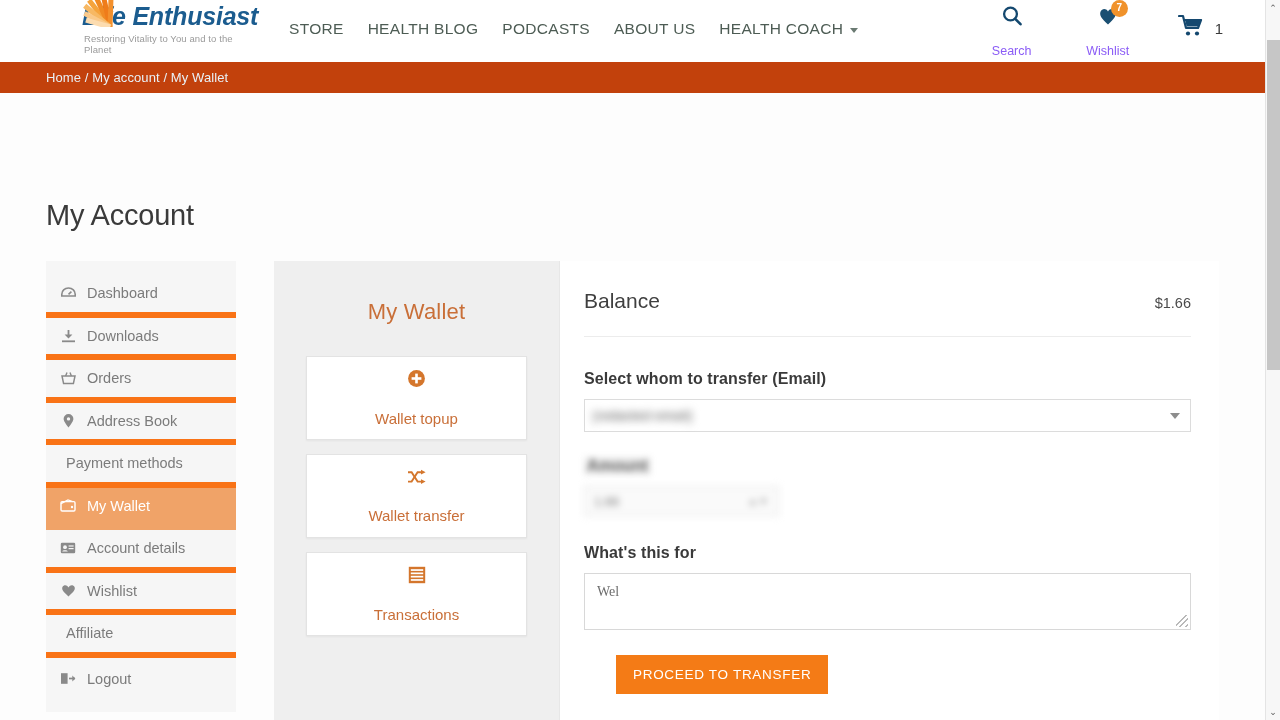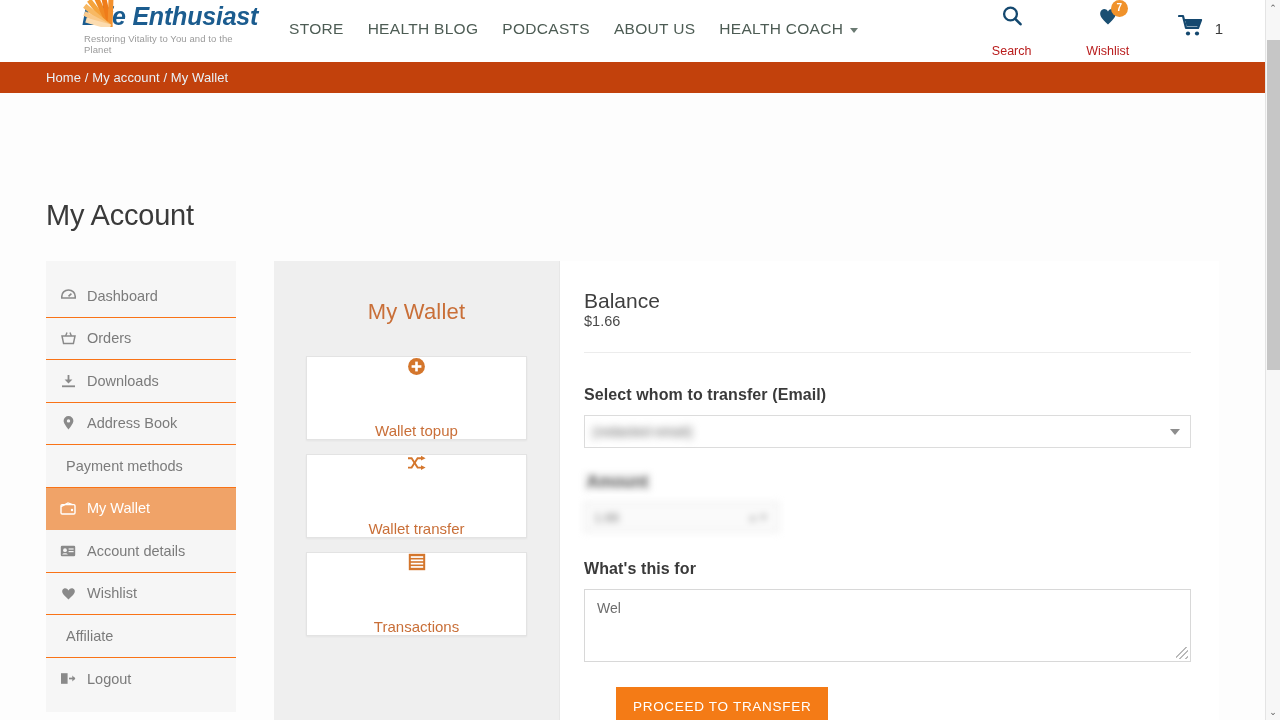--- a/index.html
+++ b/index.html
@@ -105,21 +105,21 @@
   .action {
     display: flex;
     flex-direction: column;
     align-items: center;
     cursor: pointer;
     position: relative;
     width: 52px;
   }
   .action-label {
     font-size: 12.5px;
-    color: #b91c1c;
+    color: #8b5cf6;
     margin-top: 13px;
   }
   .badge {
     position: absolute;
     top: -5px;
     left: 29px;
     background: #f0922b;
     color: #ffffff;
     font-size: 10px;
     font-weight: bold;
@@ -185,21 +185,21 @@
     height: 451px;
   }
   .side-item {
     display: flex;
     align-items: center;
     gap: 11px;
     height: 42.5px;
     padding: 0 14px;
     font-size: 14.5px;
     color: #7b7b7b;
-    border-bottom: 1px solid #f97316;
+    border-bottom: 6px solid #f97316;
     cursor: pointer;
     background: #f6f6f6;
   }
   .side-item:last-child { border-bottom: none; }
   .side-item.active {
     background: #f0a368;
     color: #ffffff;
     border-bottom-color: #f0a368;
   }
   .side-item.noicon { padding-left: 20px; }
@@ -229,21 +229,21 @@
     letter-spacing: 0.2px;
   }
   .wallet-card {
     background: #ffffff;
     border: 1px solid #e3e3e3;
     height: 84px;
     margin-bottom: 14px;
     display: flex;
     flex-direction: column;
     align-items: center;
-    justify-content: space-between;
+    justify-content: center;
     gap: 22px;
     cursor: pointer;
     box-shadow: 0 1px 2px rgba(0,0,0,0.05);
   }
   .wallet-card-label {
     color: #c96f38;
     font-size: 15px;
   }
   .wallet-ico { color: #d4762c; line-height: 0; }
 
@@ -254,21 +254,20 @@
     border-left: 1px solid #e7e7e7;
     padding: 28px 28px 0 24px;
     height: 488px;
   }
   .balance-row {
     display: flex;
     align-items: baseline;
     justify-content: space-between;
     padding-bottom: 23px;
     border-bottom: 1px solid #ececec;
-    flex-direction: column;
   }
   .balance-label {
     font-size: 21px;
     color: #3f3f3f;
     font-weight: normal;
   }
   .balance-amount {
     font-size: 14.5px;
     color: #4a4a4a;
   }
@@ -330,30 +329,30 @@
     margin-bottom: 28px;
     filter: blur(3.5px);
     background: #fafafa;
     cursor: text;
   }
   .amount-value { font-size: 13px; color: #7a7a7a; }
   .amount-spin { font-size: 11px; color: #aaa; }
 
   .textarea-box {
     width: 100%;
-    height: 73px;
+    height: 57px;
     border: 1px solid #d8d8d8;
     background: #ffffff;
     padding: 10px 12px;
     font-size: 14px;
     color: #6d6d6d;
     position: relative;
     margin-bottom: 25px;
     cursor: text;
-    font-family: Liberation Sans, sans-serif;
+    font-family: Liberation Serif, serif;
   }
   .resize-grip {
     position: absolute;
     right: 2px; bottom: 2px;
     width: 12px; height: 12px;
     background:
       linear-gradient(135deg, transparent 0 40%, #b9b9b9 40% 48%, transparent 48% 62%, #b9b9b9 62% 70%, transparent 70% 84%, #b9b9b9 84% 92%, transparent 92%);
   }
 
   .primary-btn {
@@ -491,36 +490,36 @@
                   <path d="M7.5 1 C3.5 1 .8 4 .8 7.2 V9 H14.2 V7.2 C14.2 4 11.5 1 7.5 1 Z" fill="none" stroke="#8a8a8a" stroke-width="1.6"></path>
                   <line x1="7.5" y1="7.4" x2="10.4" y2="4.6" stroke="#8a8a8a" stroke-width="1.6"></line>
                 </svg>
             </span>
             <span>Dashboard</span>
           </div>
 
           <div class="side-item">
             <span class="side-ico">
               <svg width="15" height="14" viewBox="0 0 15 14">
-                  <path d="M1 5 H14 L12.4 12.6 H2.6 Z" fill="none" stroke="#8a8a8a" stroke-width="1.5"></path>
-                  <path d="M4.6 5 L6 1.4 M10.4 5 L9 1.4" stroke="#8a8a8a" stroke-width="1.4"></path>
-                </svg>
-            </span>
-            <span>Orders</span>
-          </div>
-
-          <div class="side-item">
-            <span class="side-ico">
-              <svg width="15" height="14" viewBox="0 0 15 14">
                   <path d="M7.5 1 V8" stroke="#8a8a8a" stroke-width="1.8"></path>
                   <path d="M3.6 5.6 L7.5 9.6 L11.4 5.6 Z" fill="#8a8a8a"></path>
                   <rect x="1" y="11.4" width="13" height="1.8" fill="#8a8a8a"></rect>
                 </svg>
             </span>
             <span>Downloads</span>
+          </div>
+
+          <div class="side-item">
+            <span class="side-ico">
+              <svg width="15" height="14" viewBox="0 0 15 14">
+                  <path d="M1 5 H14 L12.4 12.6 H2.6 Z" fill="none" stroke="#8a8a8a" stroke-width="1.5"></path>
+                  <path d="M4.6 5 L6 1.4 M10.4 5 L9 1.4" stroke="#8a8a8a" stroke-width="1.4"></path>
+                </svg>
+            </span>
+            <span>Orders</span>
           </div>
 
           <div class="side-item">
             <span class="side-ico">
               <svg width="11" height="14" viewBox="0 0 11 14">
                   <path d="M5.5 13.4 C5.5 13.4 10.4 7.6 10.4 5 A4.9 4.9 0 0 0 .6 5 C.6 7.6 5.5 13.4 5.5 13.4 Z" fill="#8a8a8a"></path>
                   <circle cx="5.5" cy="4.9" r="1.7" fill="#f6f6f6"></circle>
                 </svg>
             </span>
             <span>Address Book</span>

